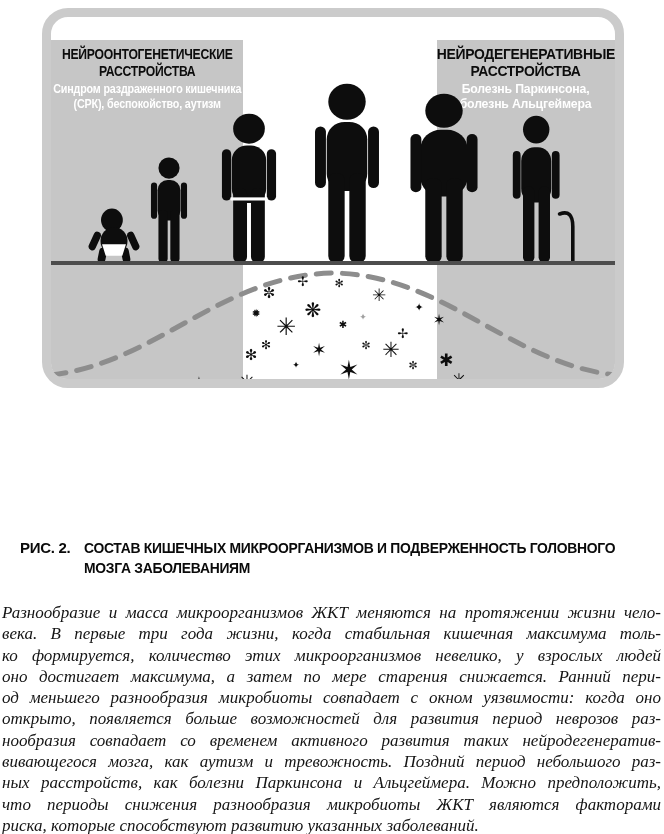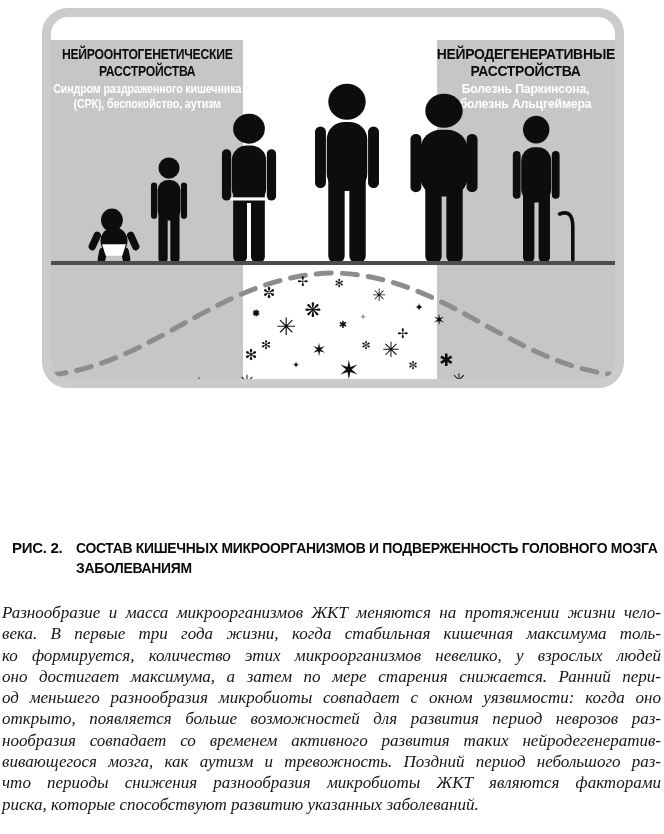--- a/index.html
+++ b/index.html
@@ -48,21 +48,21 @@
   
   .divlabel{
     position:absolute;top:413px;z-index:4;text-align:center;
     font-weight:bold;font-size:23px;line-height:31px;letter-spacing:-0.2px;
   }
   .divlabel .squeeze{display:block;width:124%;margin-left:-12%;transform:scaleX(.82);transform-origin:50% 0;}
   .divlabel.l{left:0;width:192px;color:var(--white-label);}
   .divlabel.c{left:192px;width:194px;color:var(--center-label-gray);top:415px;}
   .divlabel.r{left:386px;width:178px;color:var(--white-label);}
   
-  .caption{position:absolute;left:12px;right:2px;top:538px;display:flex;color:#0a0a0a;}
+  .caption{position:absolute;left:20px;right:2px;top:538px;display:flex;color:#0a0a0a;}
   .cap-label{flex:0 0 64px;font-weight:bold;font-size:15px;line-height:19.5px;letter-spacing:-0.3px;}
   .cap-title{flex:1;overflow:visible;}
   .cap-condense{
     display:block;width:108%;transform:scaleX(.926);transform-origin:0 0;
     font-weight:bold;font-size:15px;line-height:19.5px;letter-spacing:-0.3px;
   }
   
   .bodytext{
     position:absolute;left:2px;right:3px;top:602px;
     font-family:"Liberation Serif",serif;font-style:italic;
@@ -250,17 +250,18 @@
 
   <div class="bodytext">
     <div class="jline">Разнообразие и масса микроорганизмов ЖКТ меняются на протяжении жизни чело-</div>
     <div class="jline">века. В первые три года жизни, когда стабильная кишечная максимума толь-</div>
     <div class="jline">ко формируется, количество этих микроорганизмов невелико, у взрослых людей</div>
     <div class="jline">оно достигает максимума, а затем по мере старения снижается. Ранний пери-</div>
     <div class="jline">од меньшего разнообразия микробиоты совпадает с окном уязвимости: когда оно</div>
     <div class="jline">открыто, появляется больше возможностей для развития период неврозов раз-</div>
     <div class="jline">нообразия совпадает со временем активного развития таких нейродегенератив-</div>
     <div class="jline">вивающегося мозга, как аутизм и тревожность. Поздний период небольшого раз-</div>
+    <div class="jline">ных расстройств, как болезни Паркинсона и Альцгеймера. Можно предположить,</div>
     <div class="jline">что периоды снижения разнообразия микробиоты ЖКТ являются факторами</div>
     <div class="jline last">риска, которые способствуют развитию указанных заболеваний.</div>
   </div>
 
 </div>
 
 </body></html>

